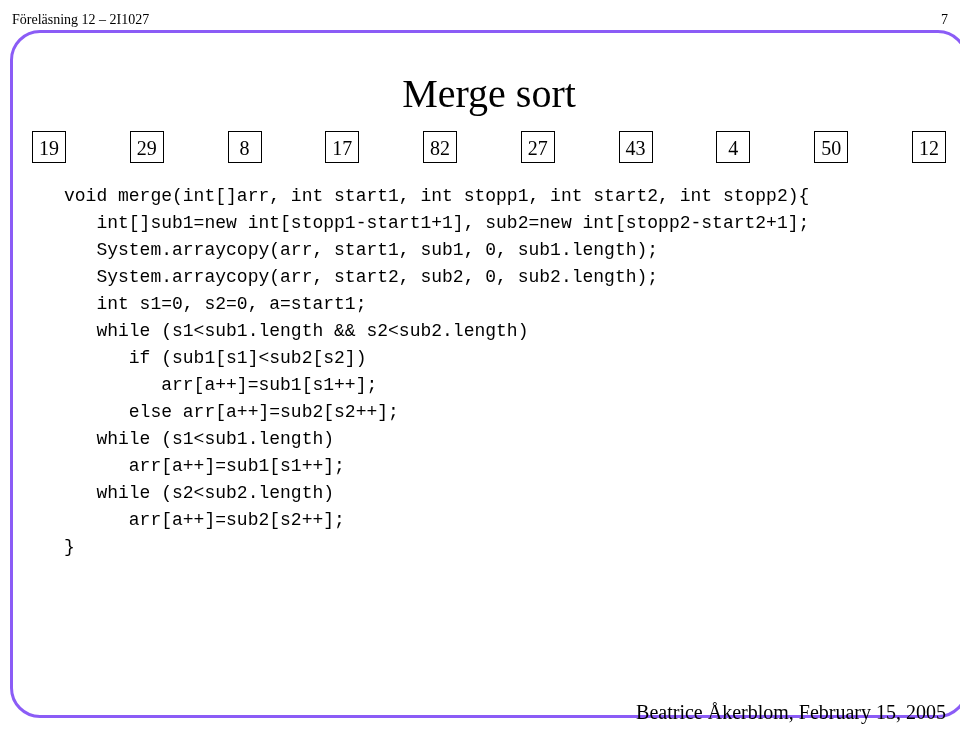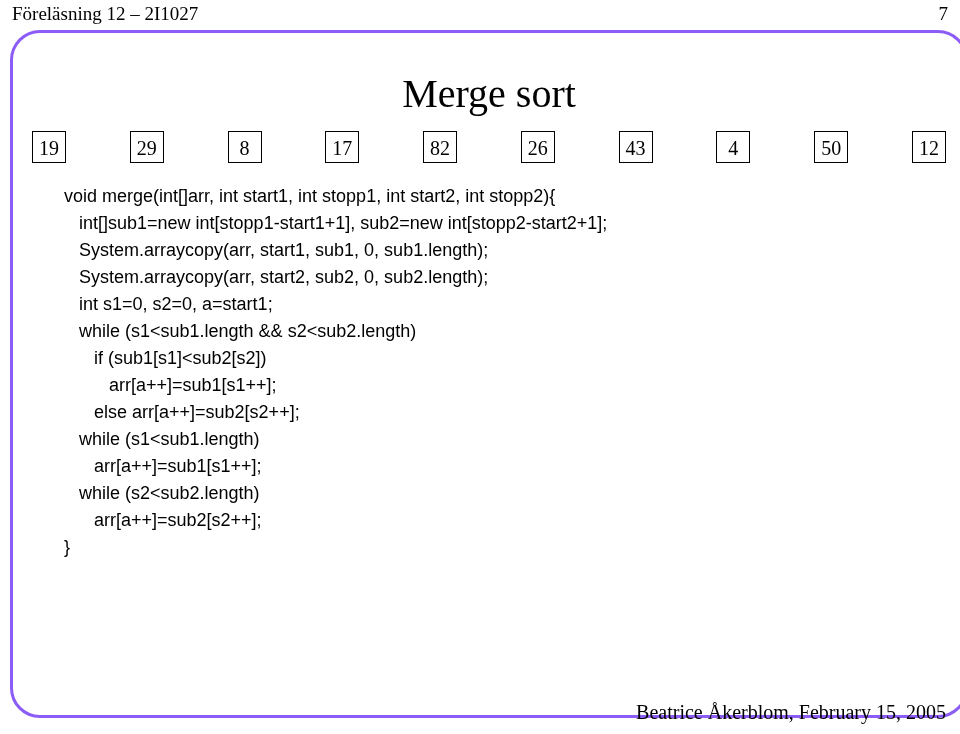--- a/index.html
+++ b/index.html
@@ -7,24 +7,24 @@
     padding: 0;
     background: #fff;
     font-family: Georgia, "Times New Roman", serif;
     color: #000;
     width: 960px;
     height: 734px;
     position: relative;
   }
   .header {
     position: absolute;
-    top: 3px;
+    top: 12px;
     left: 12px;
     right: 12px;
-    font-size: 19px;
+    font-size: 14px;
     text-decoration: underline;
   }
   .header-left {
     float: left;
   }
   .header-right {
     float: right;
   }
   .frame {
     position: absolute;
@@ -59,21 +59,21 @@
     margin-left: -1px;
     font-size: 20px;
     text-align: center;
     min-width: 20px;
     line-height: 24px;
   }
   .cell.first {
     margin-left: 0;
   }
   .code {
-    font-family: Liberation Sans, sans-serif;
+    font-family: Liberation Mono, monospace;
     font-size: 18px;
     line-height: 27px;
     white-space: pre;
     margin-left: 32px;
     margin-top: 12px;
   }
   .footer {
     position: absolute;
     bottom: 10px;
     right: 14px;
@@ -92,21 +92,21 @@
 <div class="frame">
   <div class="frame-inner">
     <div class="title">Merge sort</div>
 
     <div class="boxes">
       <div class="cell first">19</div>
       <div class="cell">29</div>
       <div class="cell">8</div>
       <div class="cell">17</div>
       <div class="cell">82</div>
-      <div class="cell">26</div>
+      <div class="cell">27</div>
       <div class="cell">43</div>
       <div class="cell">4</div>
       <div class="cell">50</div>
       <div class="cell">12</div>
     </div>
 
     <div class="code"><span>void merge(int[]arr, int start1, int stopp1, int start2, int stopp2){</span>
 <span>   int[]sub1=new int[stopp1-start1+1], sub2=new int[stopp2-start2+1];</span>
 <span>   System.arraycopy(arr, start1, sub1, 0, sub1.length);</span>
 <span>   System.arraycopy(arr, start2, sub2, 0, sub2.length);</span>

